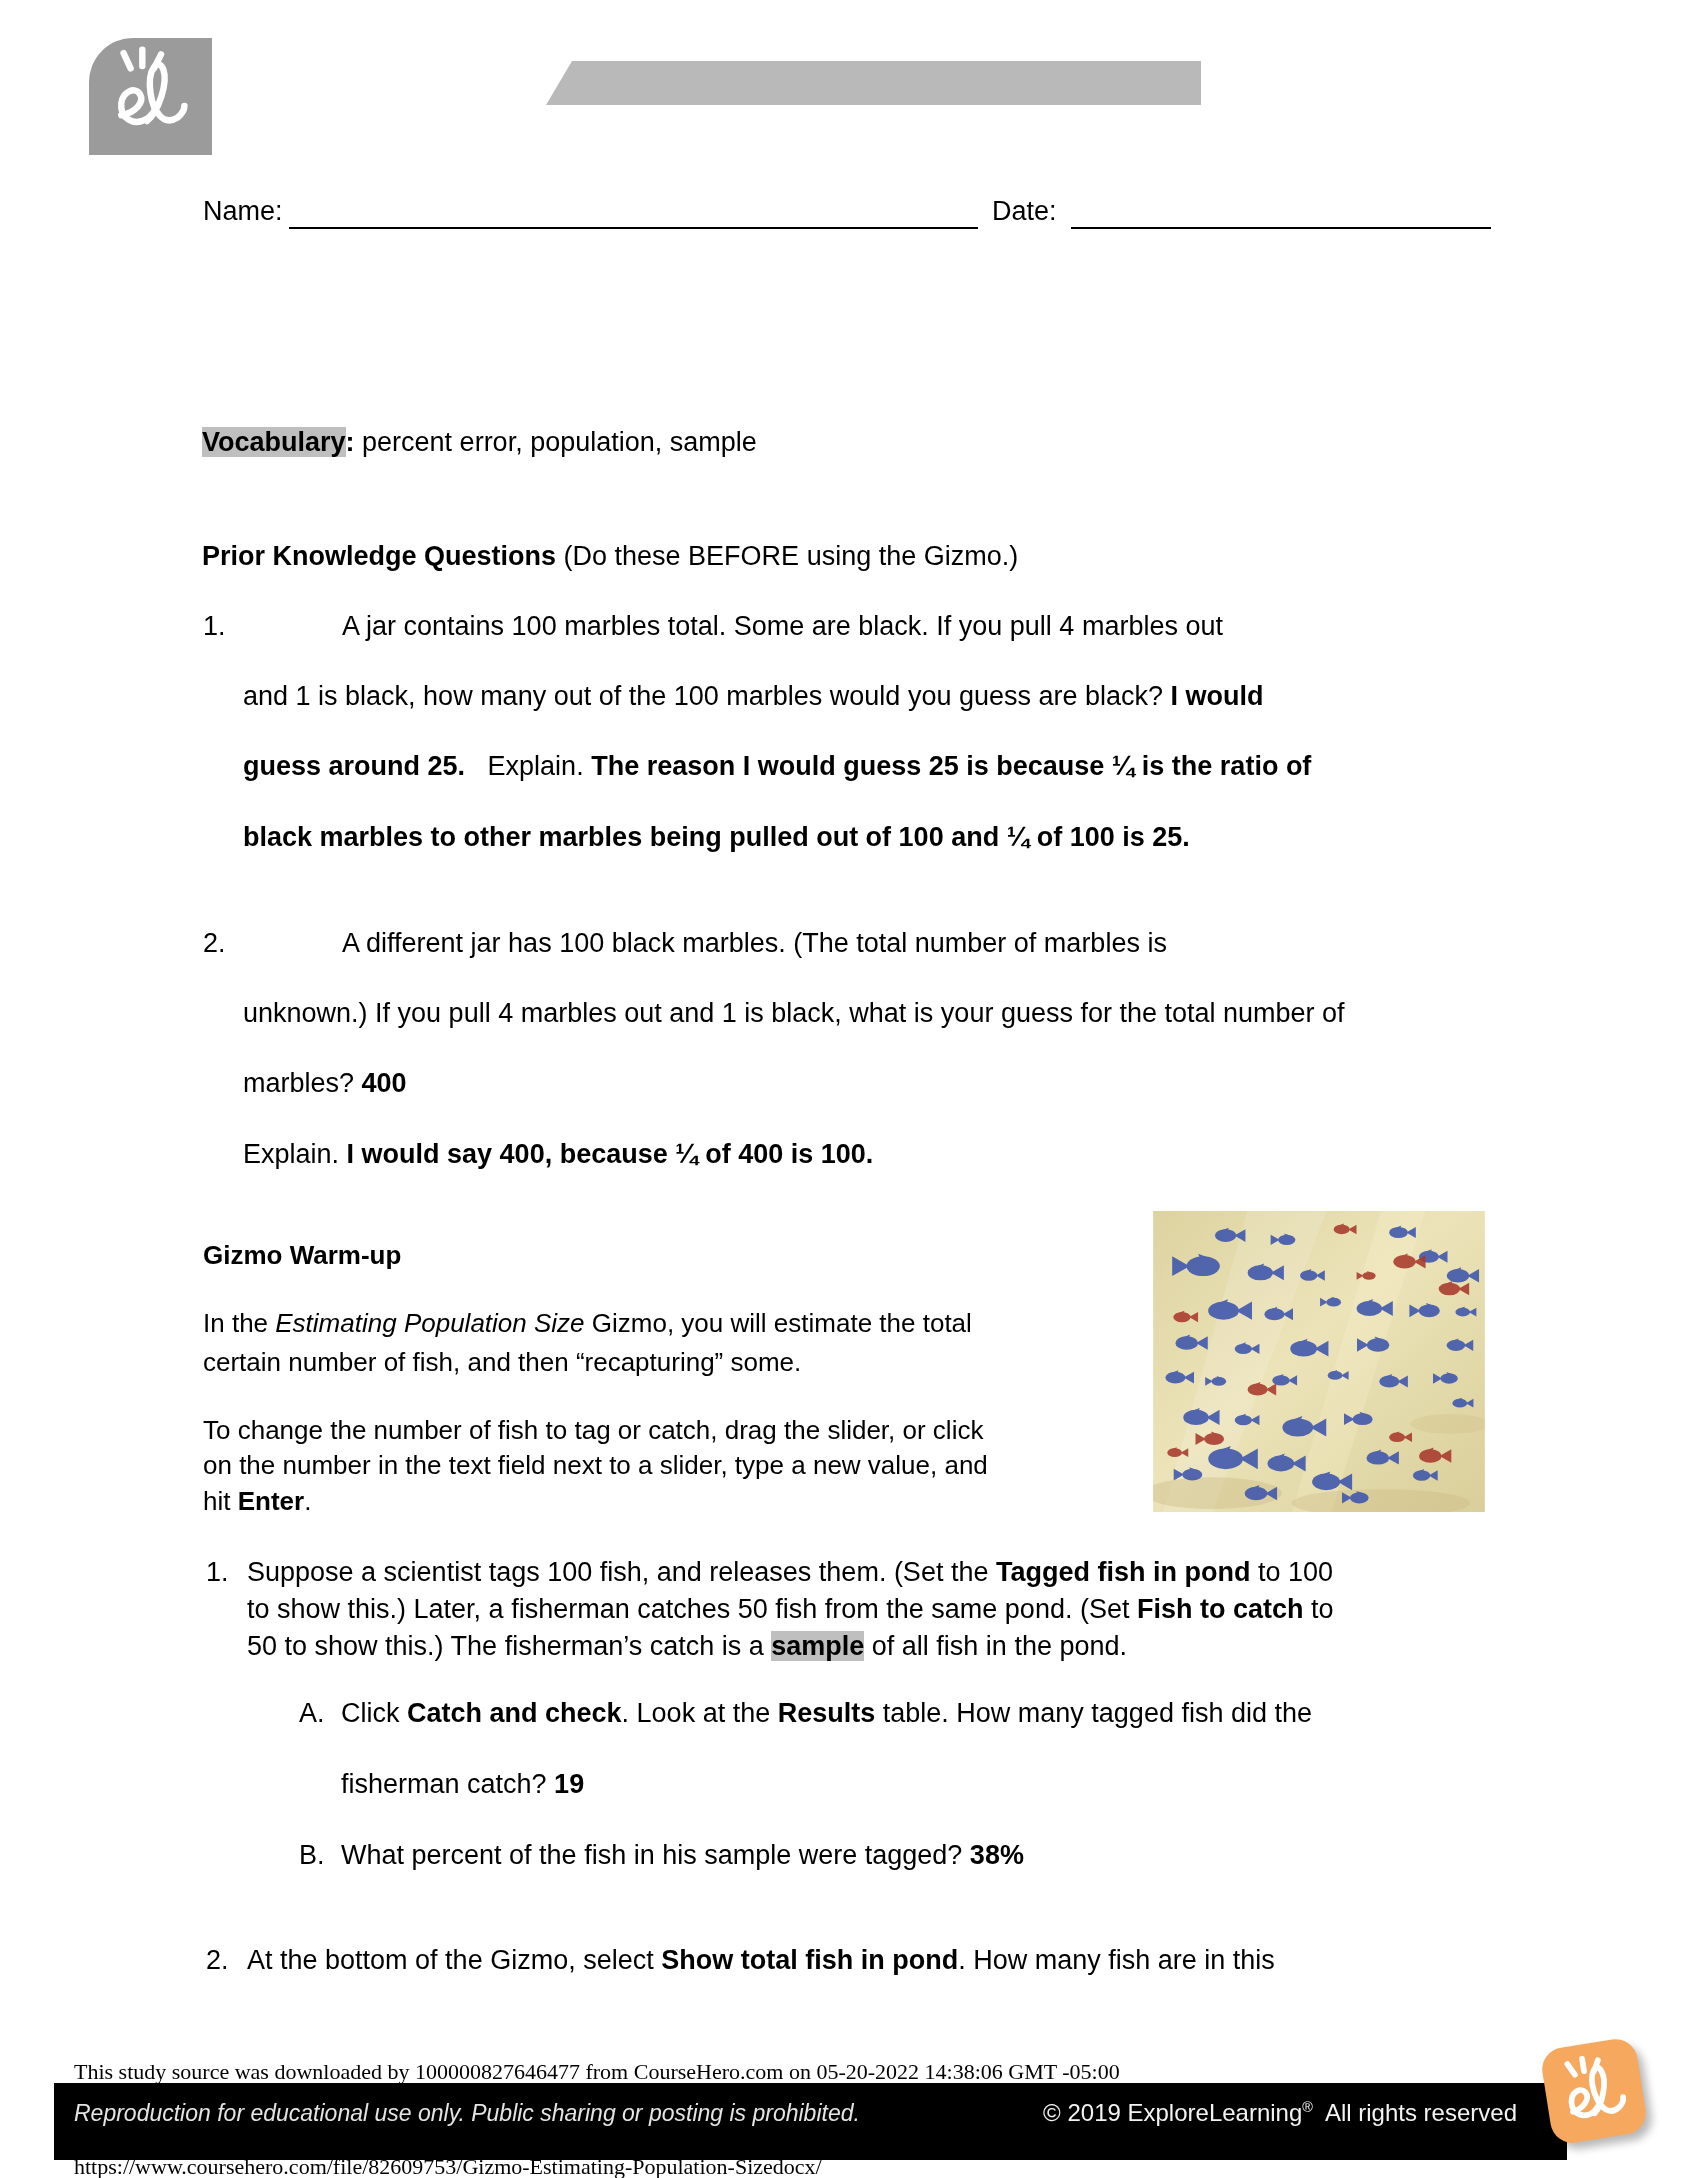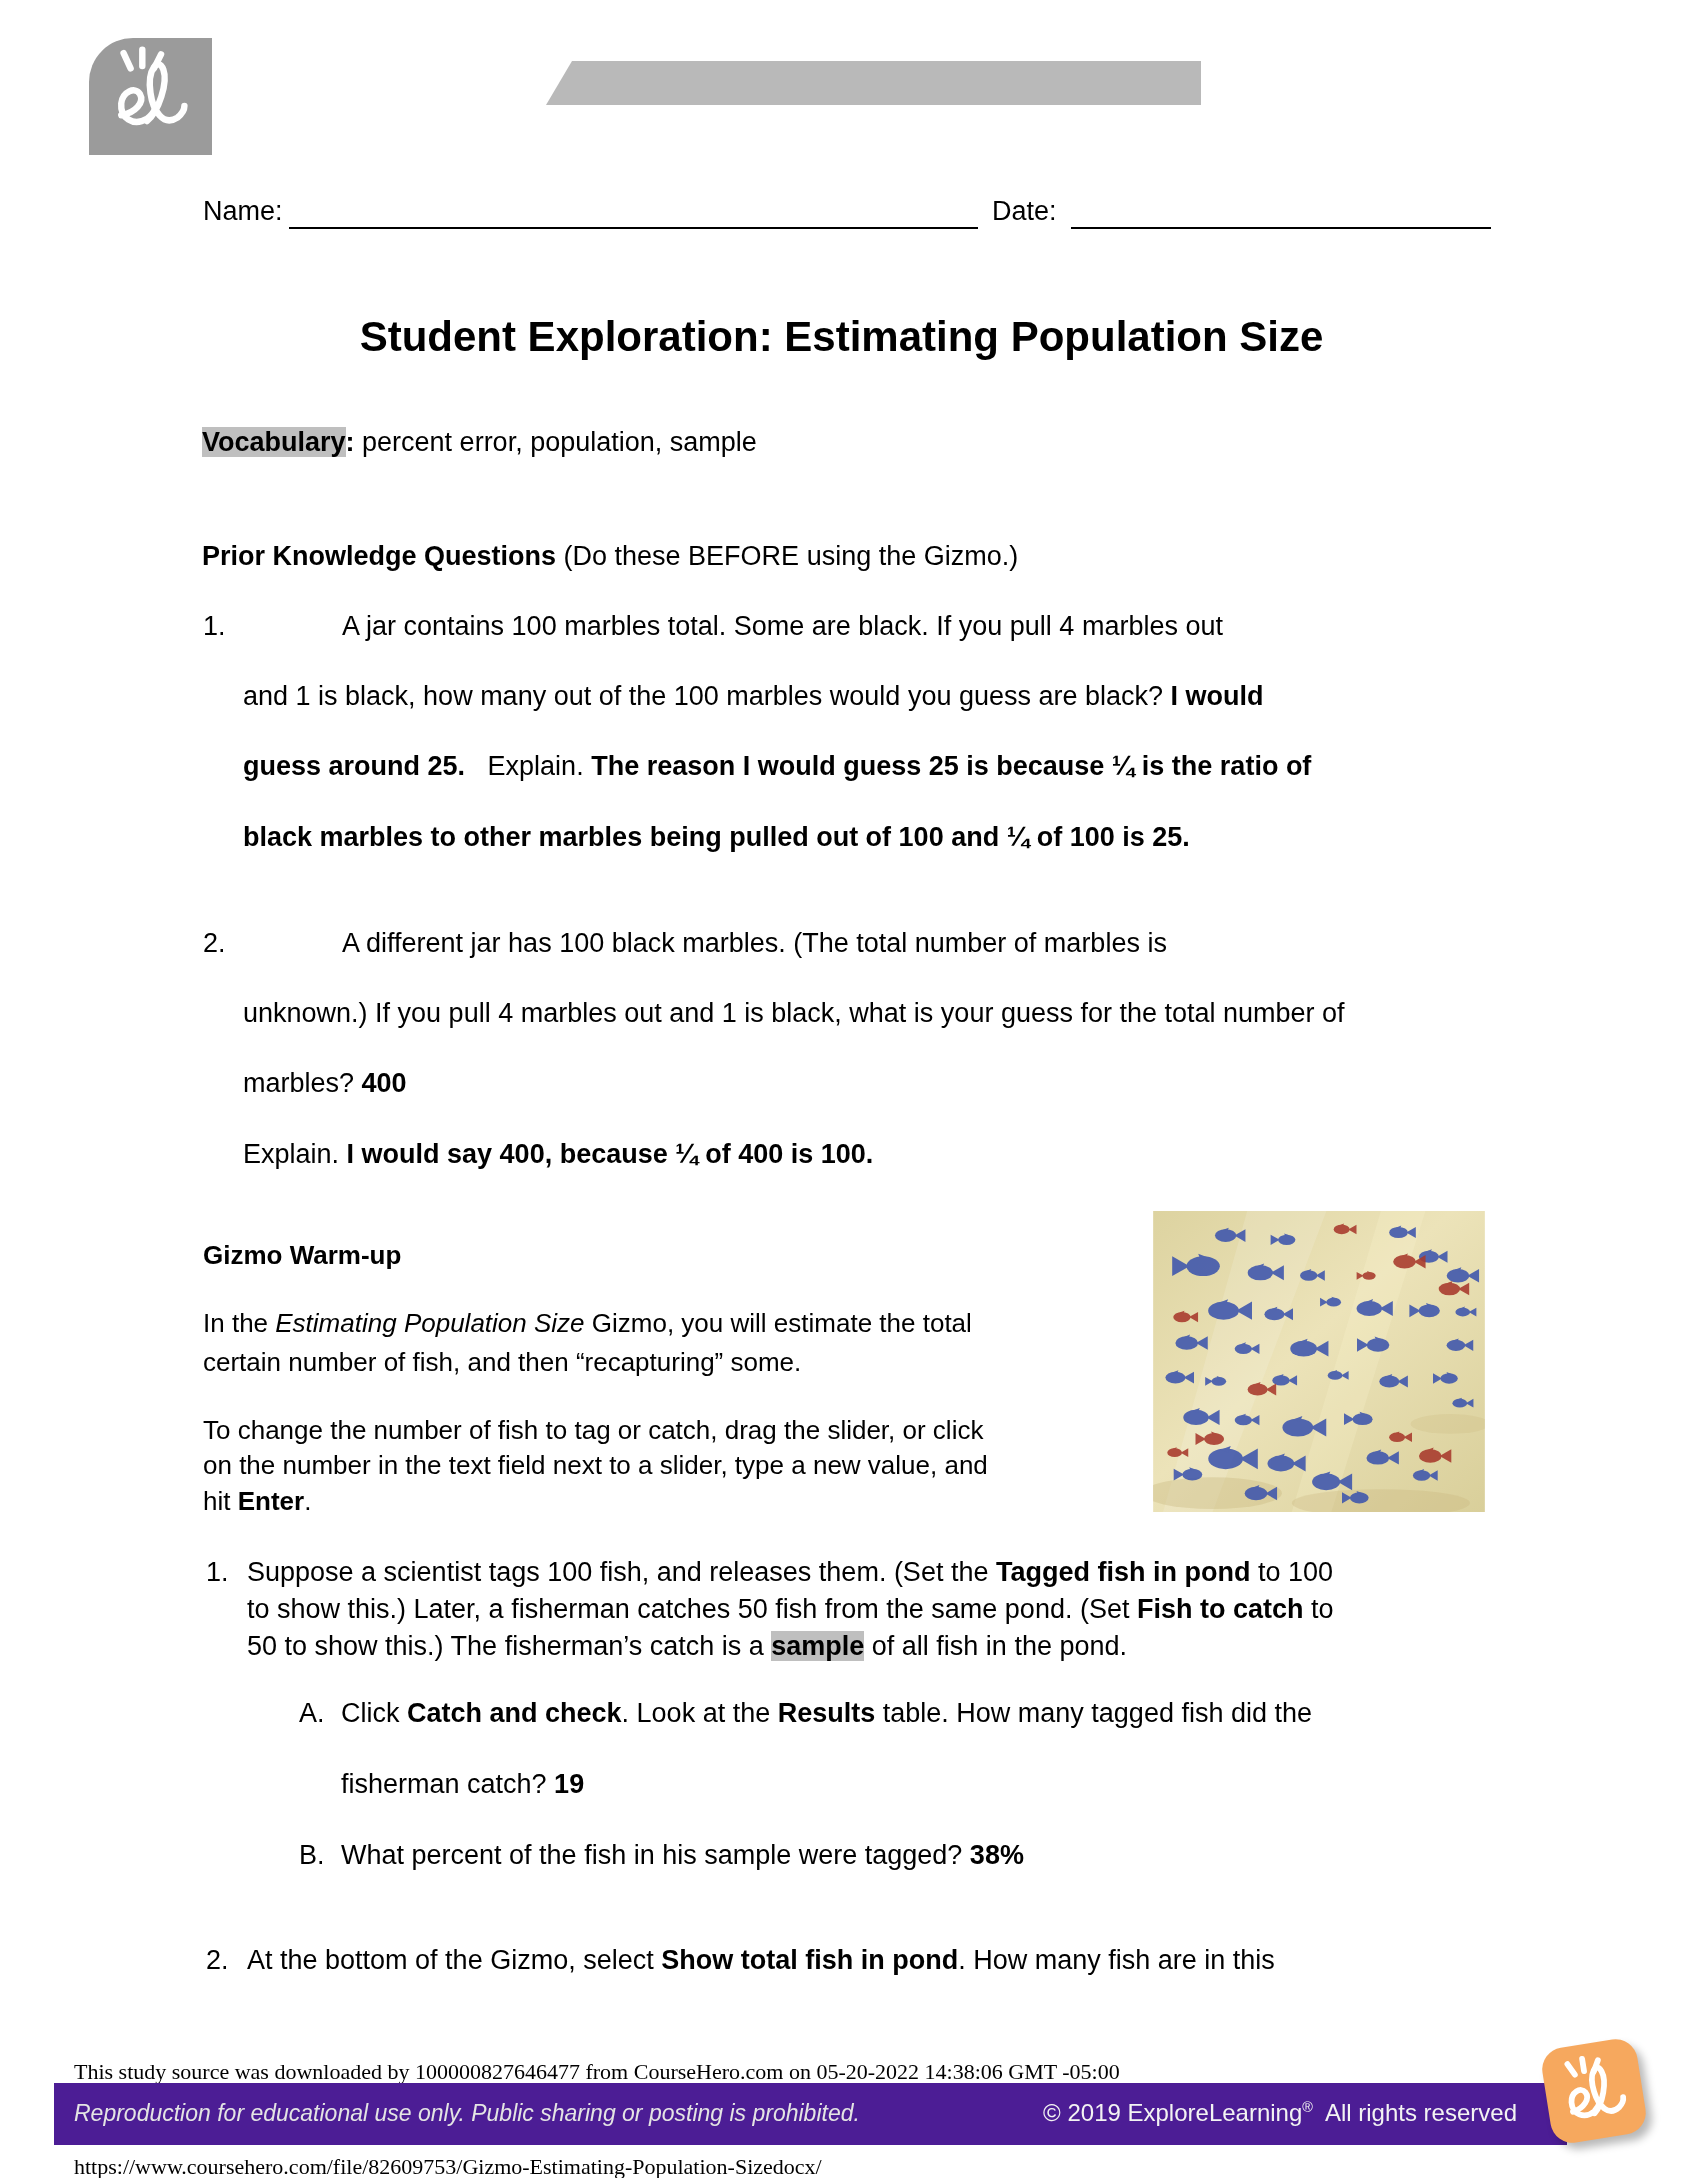--- a/index.html
+++ b/index.html
@@ -25,21 +25,21 @@
   
   .title{left:0;top:313px;width:1683px;text-align:center;font-size:42px;font-weight:bold;}
 
   .warm{font-size:26px;line-height:31px;}
 
   
   .pond{left:1153px;top:1211px;width:332px;height:301px;}
 
   
   .serif{font-family:"Liberation Serif",serif;font-size:22px;white-space:pre;}
-  .footer-bar{left:54px;top:2083px;width:1513px;height:62px;background:#4c1d95;}
+  .footer-bar{left:54px;top:2083px;width:1513px;height:77px;background:#000000;}
   .license{left:20px;top:17px;font-size:23px;font-style:italic;color:#e4e4e4;white-space:pre;}
   .copyright{right:50px;top:16px;font-size:24px;color:#f3f3f3;white-space:pre;}
   .el-badge{left:1546px;top:2043px;width:96px;height:96px;background:#f6a85e;border-radius:22px;
             transform:rotate(-9deg);box-shadow:5px 7px 9px rgba(0,0,0,0.28);}
 </style>
 </head>
 <body>
 
 <div id="page">
 
@@ -54,21 +54,20 @@
       </g>
     </svg>
   </div>
   <div class="abs header-bar"></div>
 
   <div class="t fieldlabel" style="left:203px;top:195px;">Name: </div>
   <div class="abs fillline" style="left:289px;top:195px;width:689px;"></div>
   <div class="t fieldlabel" style="left:992px;top:195px;">Date: </div>
   <div class="abs fillline" style="left:1071px;top:195px;width:420px;"></div>
 
-  <div class="abs title">Student Exploration: Estimating Population Size</div>
 
   <div class="t" style="left:202px;top:426px;"><span class="b hl">Vocabulary</span><span class="b">: </span><span>percent error, population, sample</span></div>
 
   <div class="t" style="left:202px;top:540px;"><span class="b">Prior Knowledge Questions</span><span> (Do these BEFORE using the Gizmo.)</span></div>
 
   <div>
     <div class="t" style="left:203px;top:610px;">1.</div>
     <div class="t" style="left:342px;top:610px;"><span>A jar contains 100 marbles total. Some are black. If you pull 4 marbles out</span></div>
     <div class="t" style="left:243px;top:680px;"><span>and 1 is black, how many out of the 100 marbles would you guess are black? </span><span class="b">I would</span></div>
     <div class="t" style="left:243px;top:750px;"><span class="b">guess around 25.</span><span>   Explain. </span><span class="b">The reason I would guess 25 is because ¼ is the ratio of</span></div>

